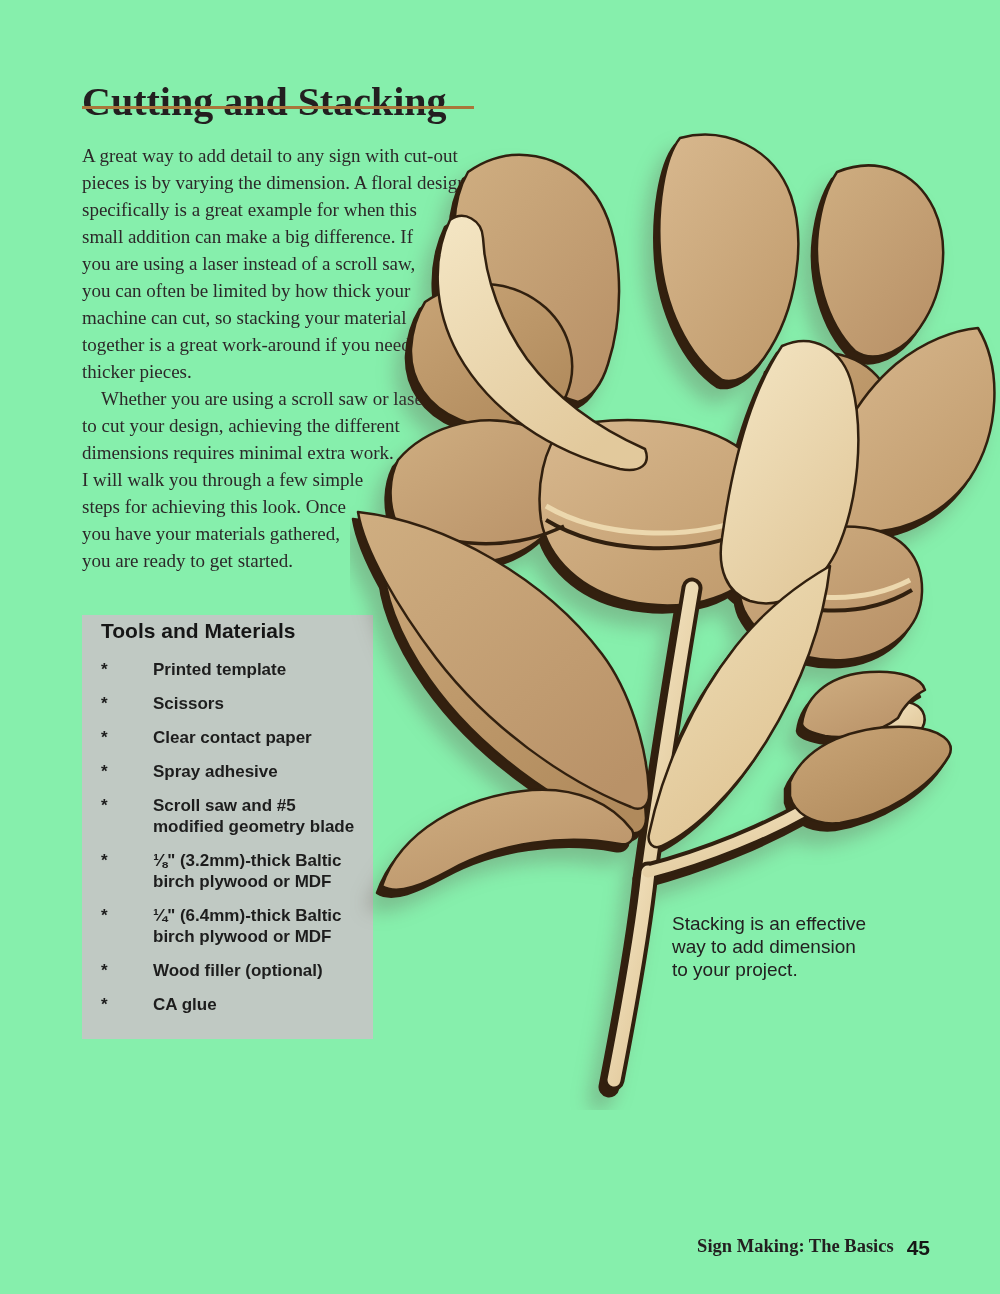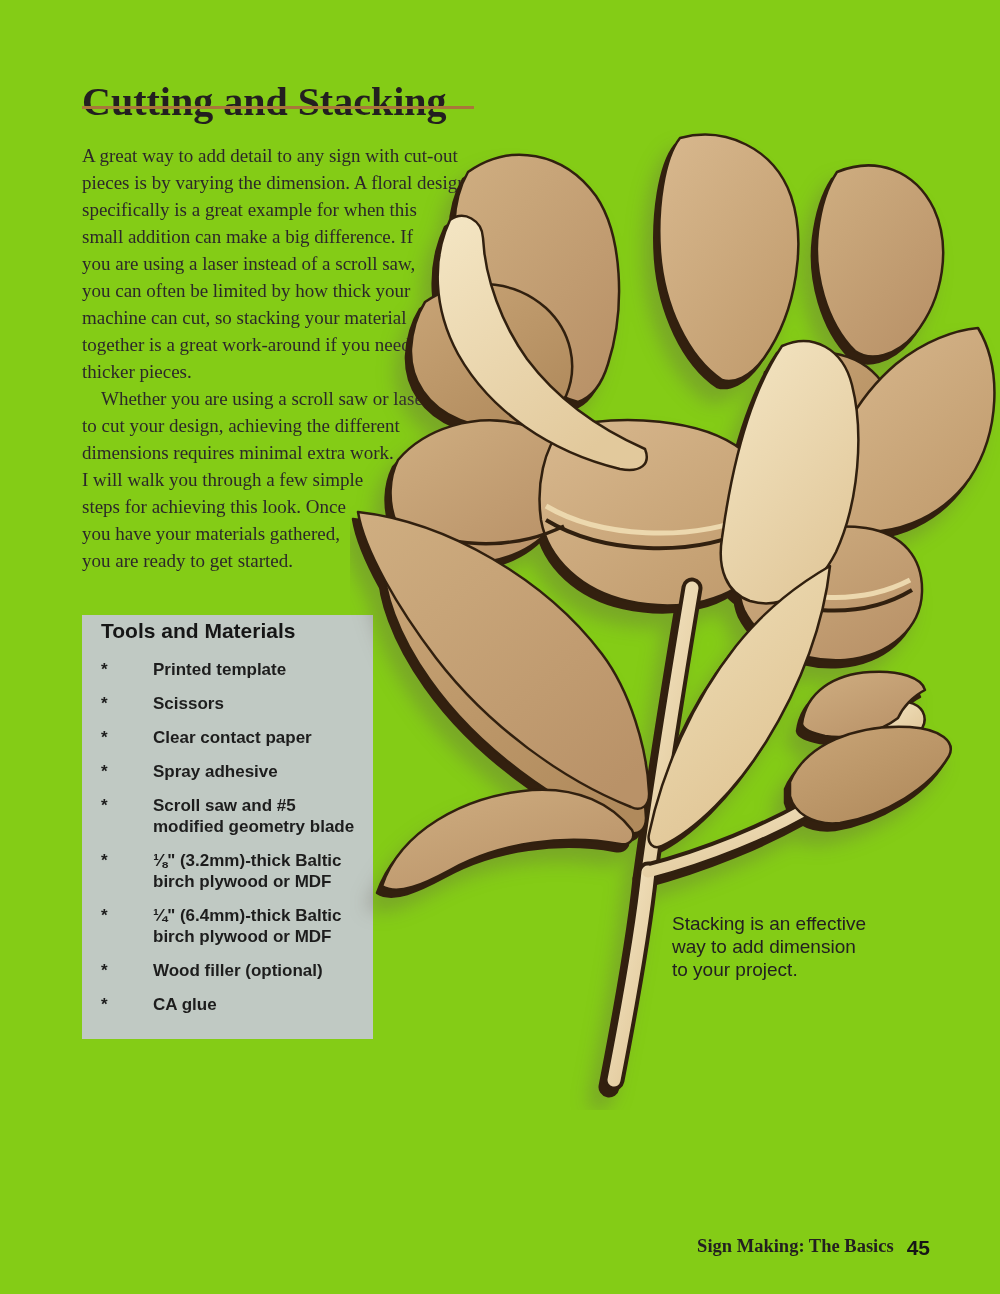--- a/index.html
+++ b/index.html
@@ -6,21 +6,21 @@
     --text:#262223;
     --accent:#a9763a;
     --boxbg:#c0c9c3;
     --edge:#31200f;
   }
   html,body{margin:0;padding:0;background:#ffffff;}
   .page{
     position:relative;
     width:1000px;height:1294px;
     margin:0 auto;
-    background:#84cc16;
+    background:#86efac;
     overflow:hidden;
     font-family:"Liberation Serif", serif;
     color:var(--text);
   }
   .title{
     position:absolute;left:82px;top:52px;
     font-family:"Liberation Serif", serif;
     font-size:40px;font-weight:700;line-height:46px;
     color:#231f20;letter-spacing:0px;white-space:nowrap;
   }

